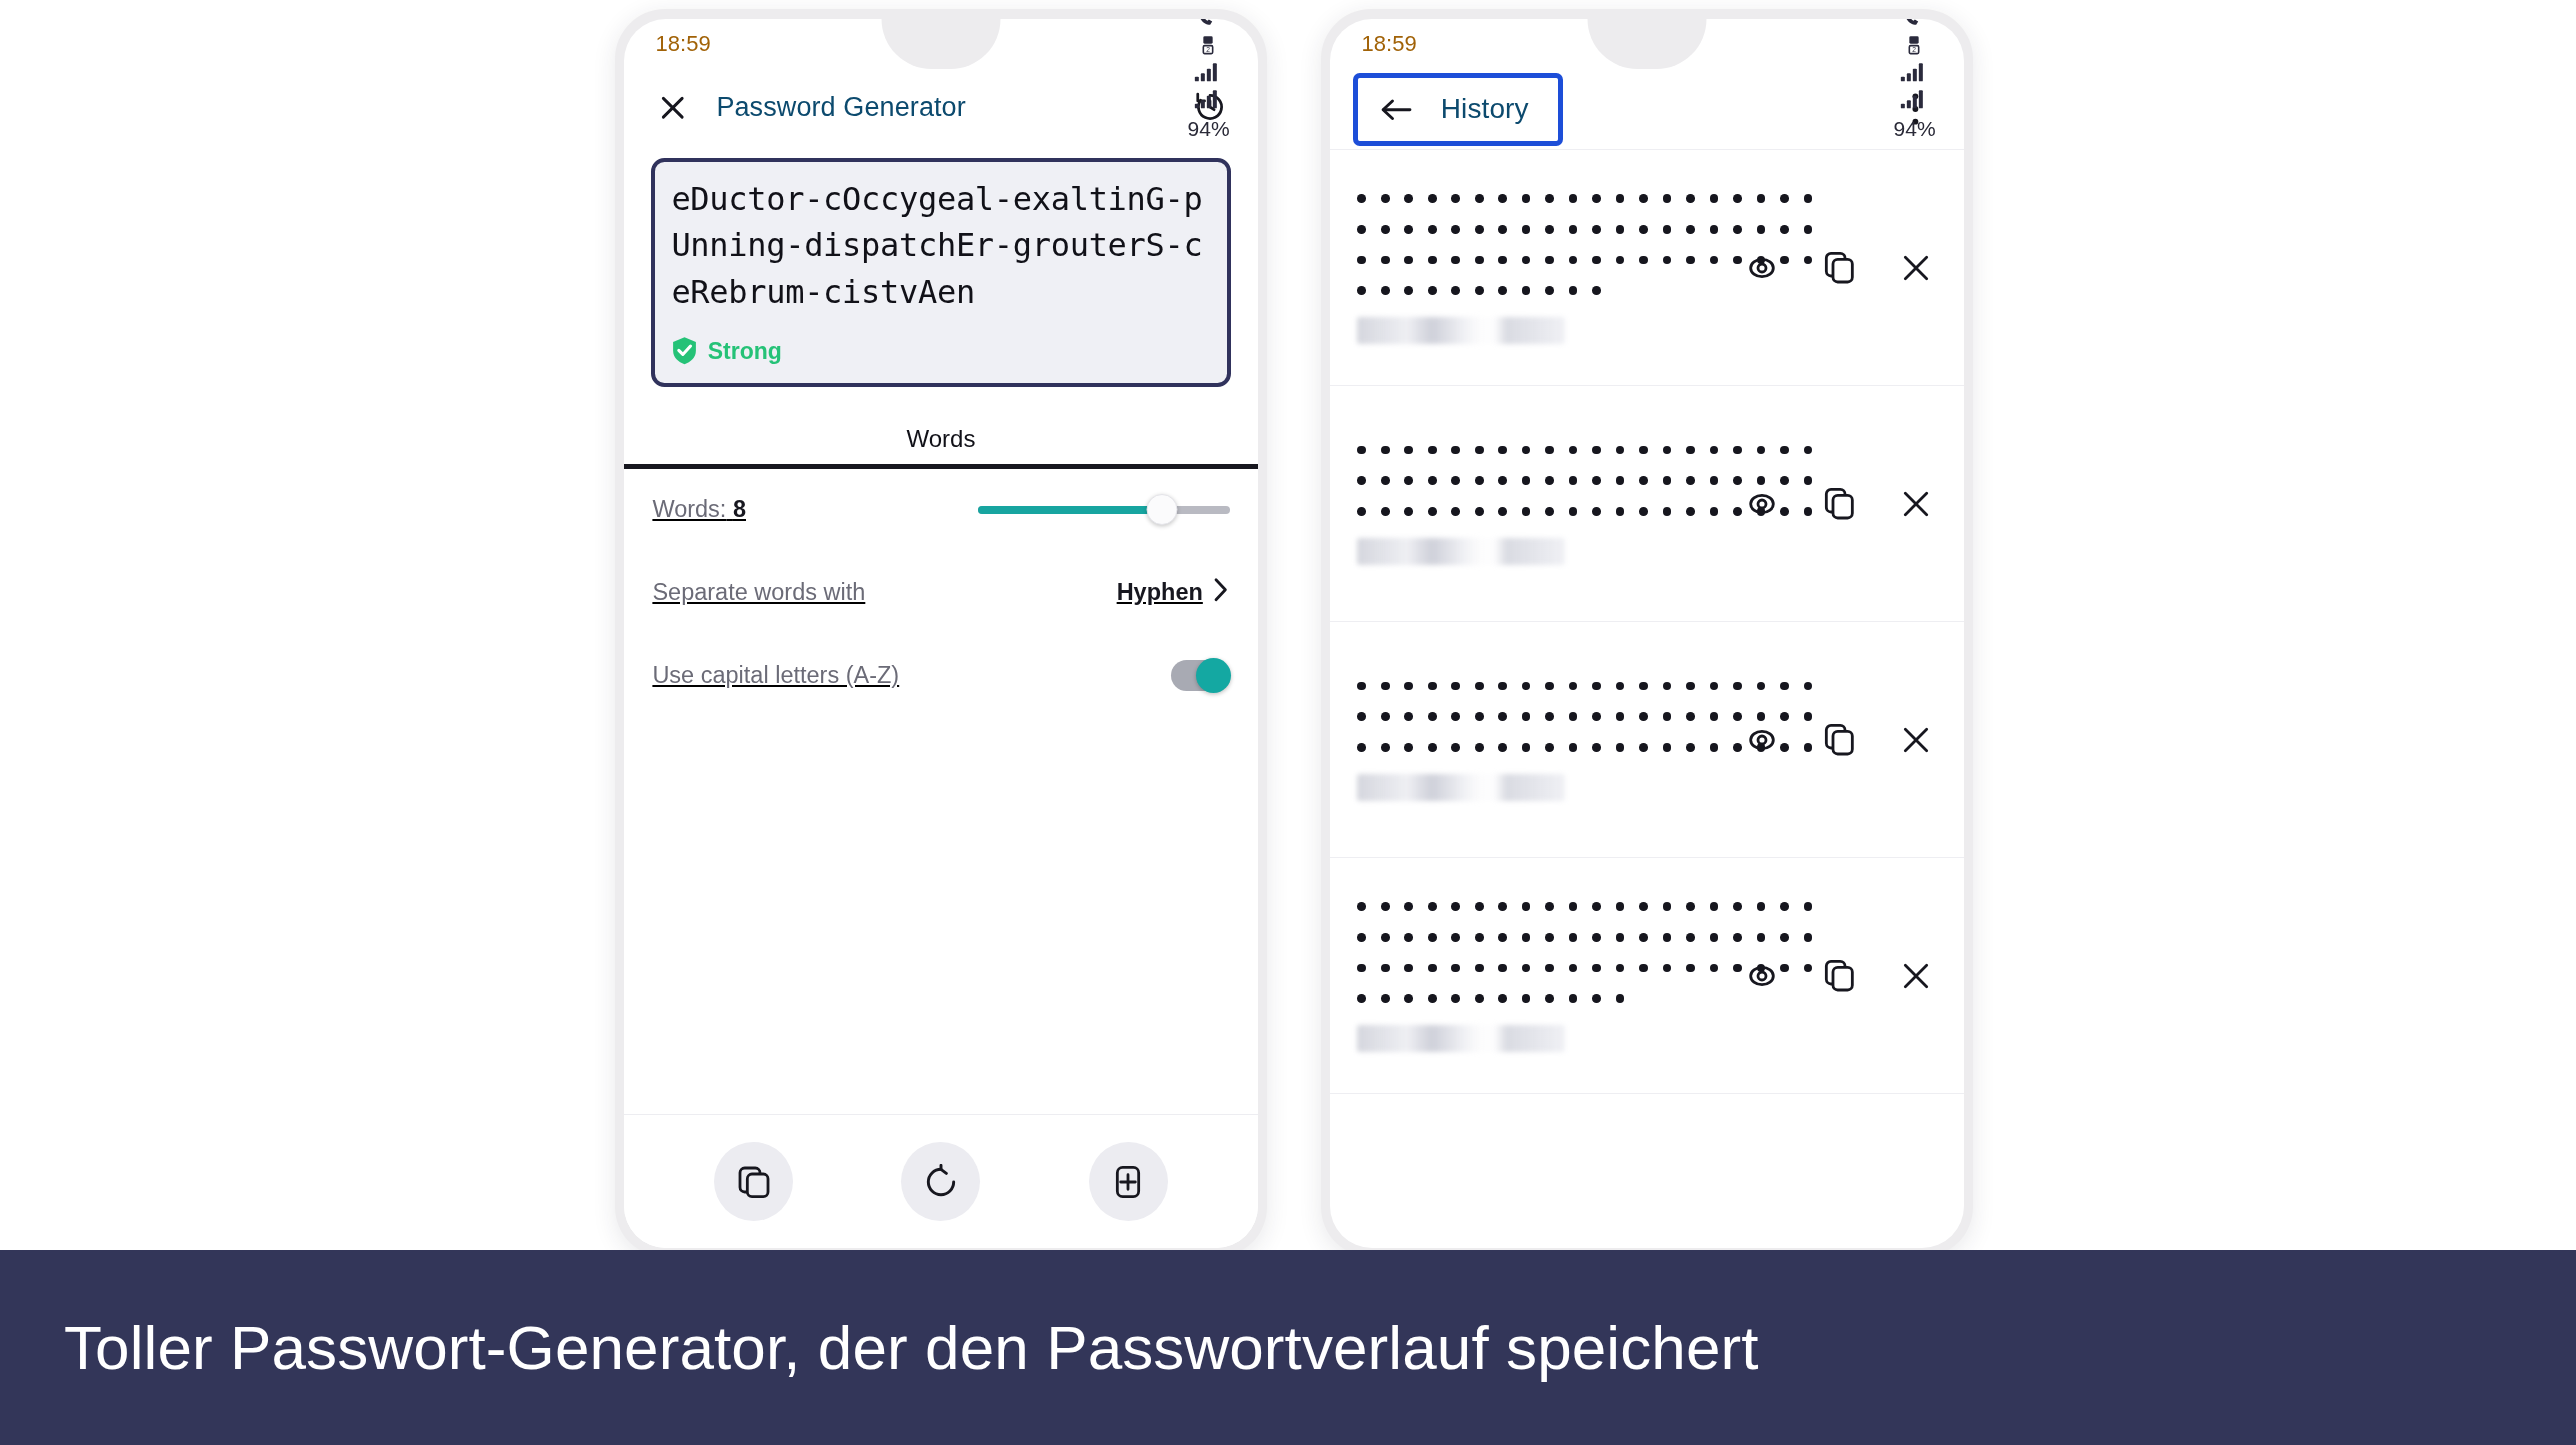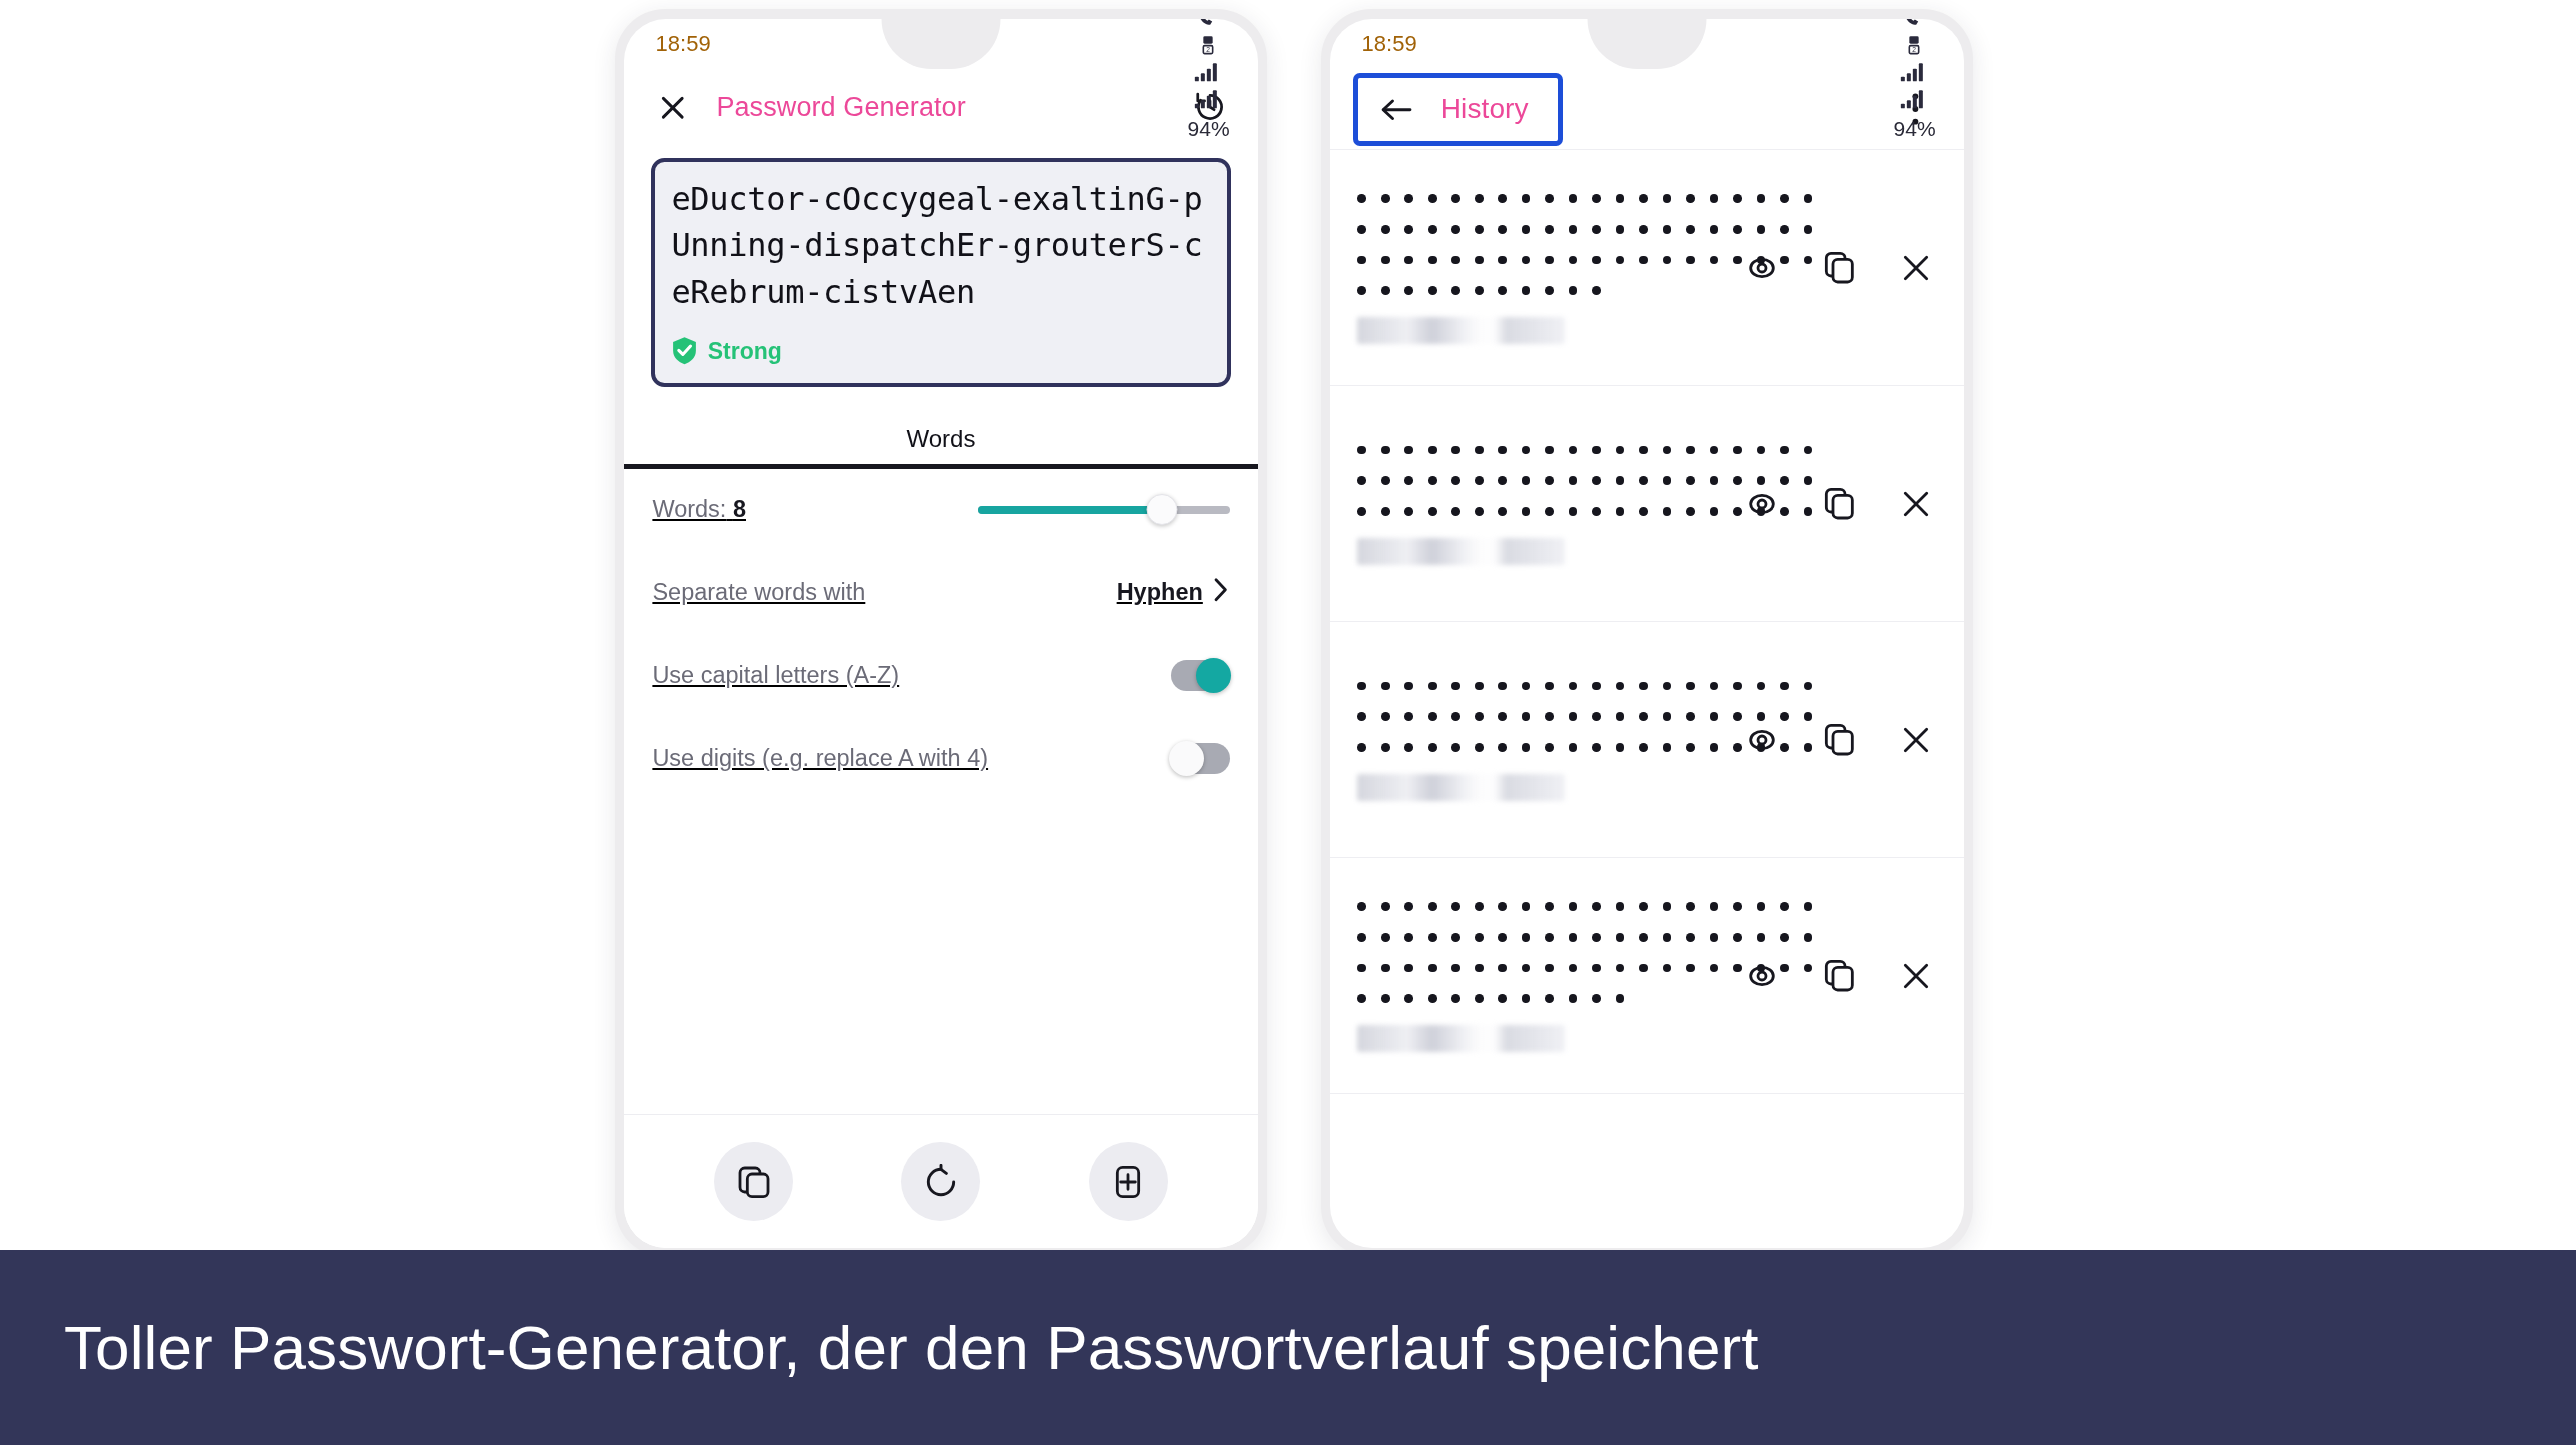--- a/index.html
+++ b/index.html
@@ -54,21 +54,21 @@
   .sb-batt { font-size: 21px; font-weight: 400; margin-left: 2px; color:#2a2a38; }
 
   
   .appbar {
     position: relative;
     height: 75px;
     display: flex; align-items: center;
     padding: 0 27px;
   }
   .appbar .title {
-    font-size: 27px; font-weight: 400; color: #ec4899;
+    font-size: 27px; font-weight: 400; color: #0c4a6e;
     letter-spacing: 0.1px;
   }
   .ab-icon { width: 42px; height: 42px; display:flex; align-items:center; justify-content:center; cursor:pointer; }
   .left .appbar .title { margin-left: 23px; }
   .left .appbar .spacer { flex: 1; }
 
   
   .right .appbar { height: 79px; }
   .hl-box {
     display: flex; align-items: center; gap: 23px;
@@ -328,26 +328,20 @@
           </div>
         </div>
 
         <div class="srow">
           <div class="lbl">Use capital letters (A-Z)</div>
           <div class="toggle on">
               <span class="knob"></span>
             </div>
         </div>
 
-        <div class="srow">
-          <div class="lbl">Use digits (e.g. replace A with 4)</div>
-          <div class="toggle off">
-              <span class="knob"></span>
-            </div>
-        </div>
 
       </div>
 
       <div class="actionbar">
         <div class="fab">
           <svg width="36" height="36" viewBox="0 0 54 54">
             <rect x="6" y="6" width="30" height="36" rx="7" fill="none" stroke="#17171f" stroke-width="4.2"></rect>
             <rect x="17" y="15" width="31" height="34" rx="7" fill="#ececf1" stroke="#17171f" stroke-width="4.2"></rect>
           </svg>
         </div>

